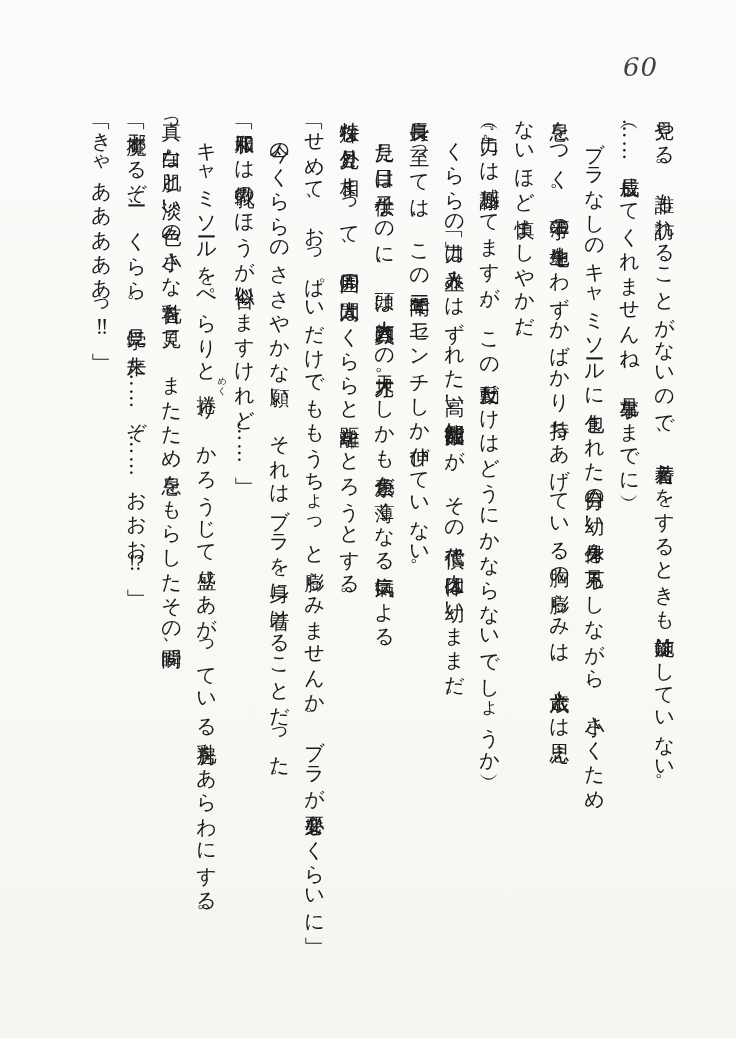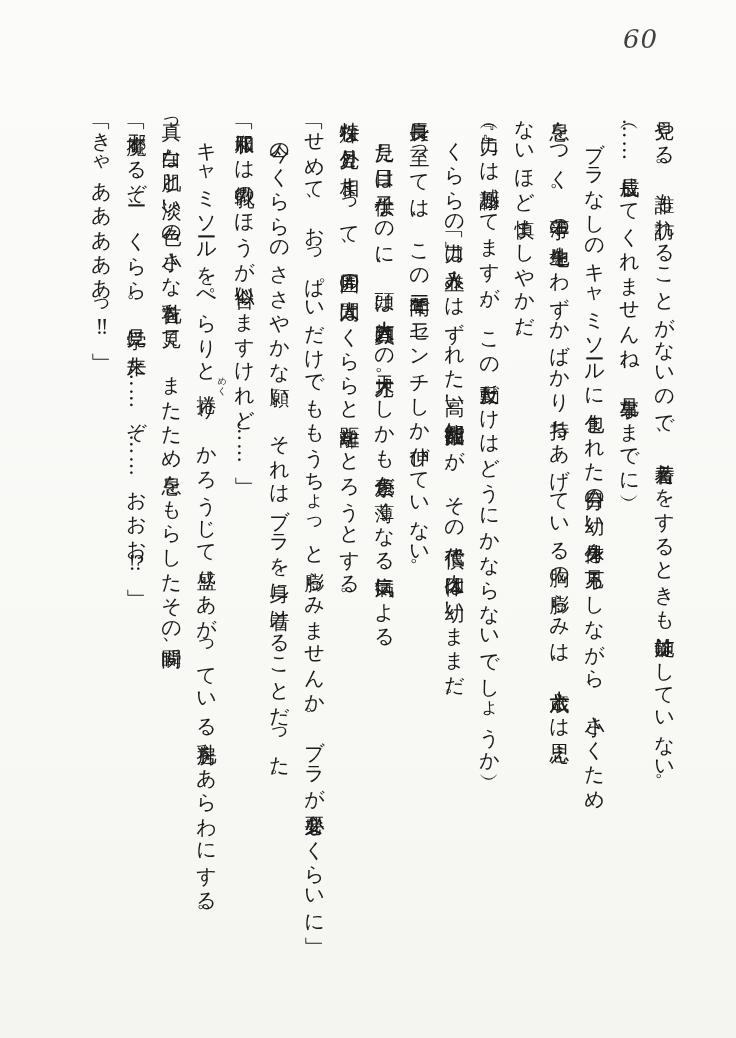--- a/index.html
+++ b/index.html
@@ -9,21 +9,21 @@
   body {
     width: 736px;
     height: 1038px;
     position: relative;
     overflow: hidden;
     background: linear-gradient(180deg, #fbfbf9 0%, #f8f8f5 70%, #f4f4f1 100%);
     font-family: "DejaVu Serif", "Liberation Serif", serif;
   }
   .page-number {
     position: absolute;
-    top: 24px;
+    top: 52px;
     right: 78px;
     font-size: 26px;
     font-style: italic;
     color: #3f3f3f;
     letter-spacing: 1px;
   }
   .text-block {
     position: absolute;
     top: 106px;
     right: 54px;

